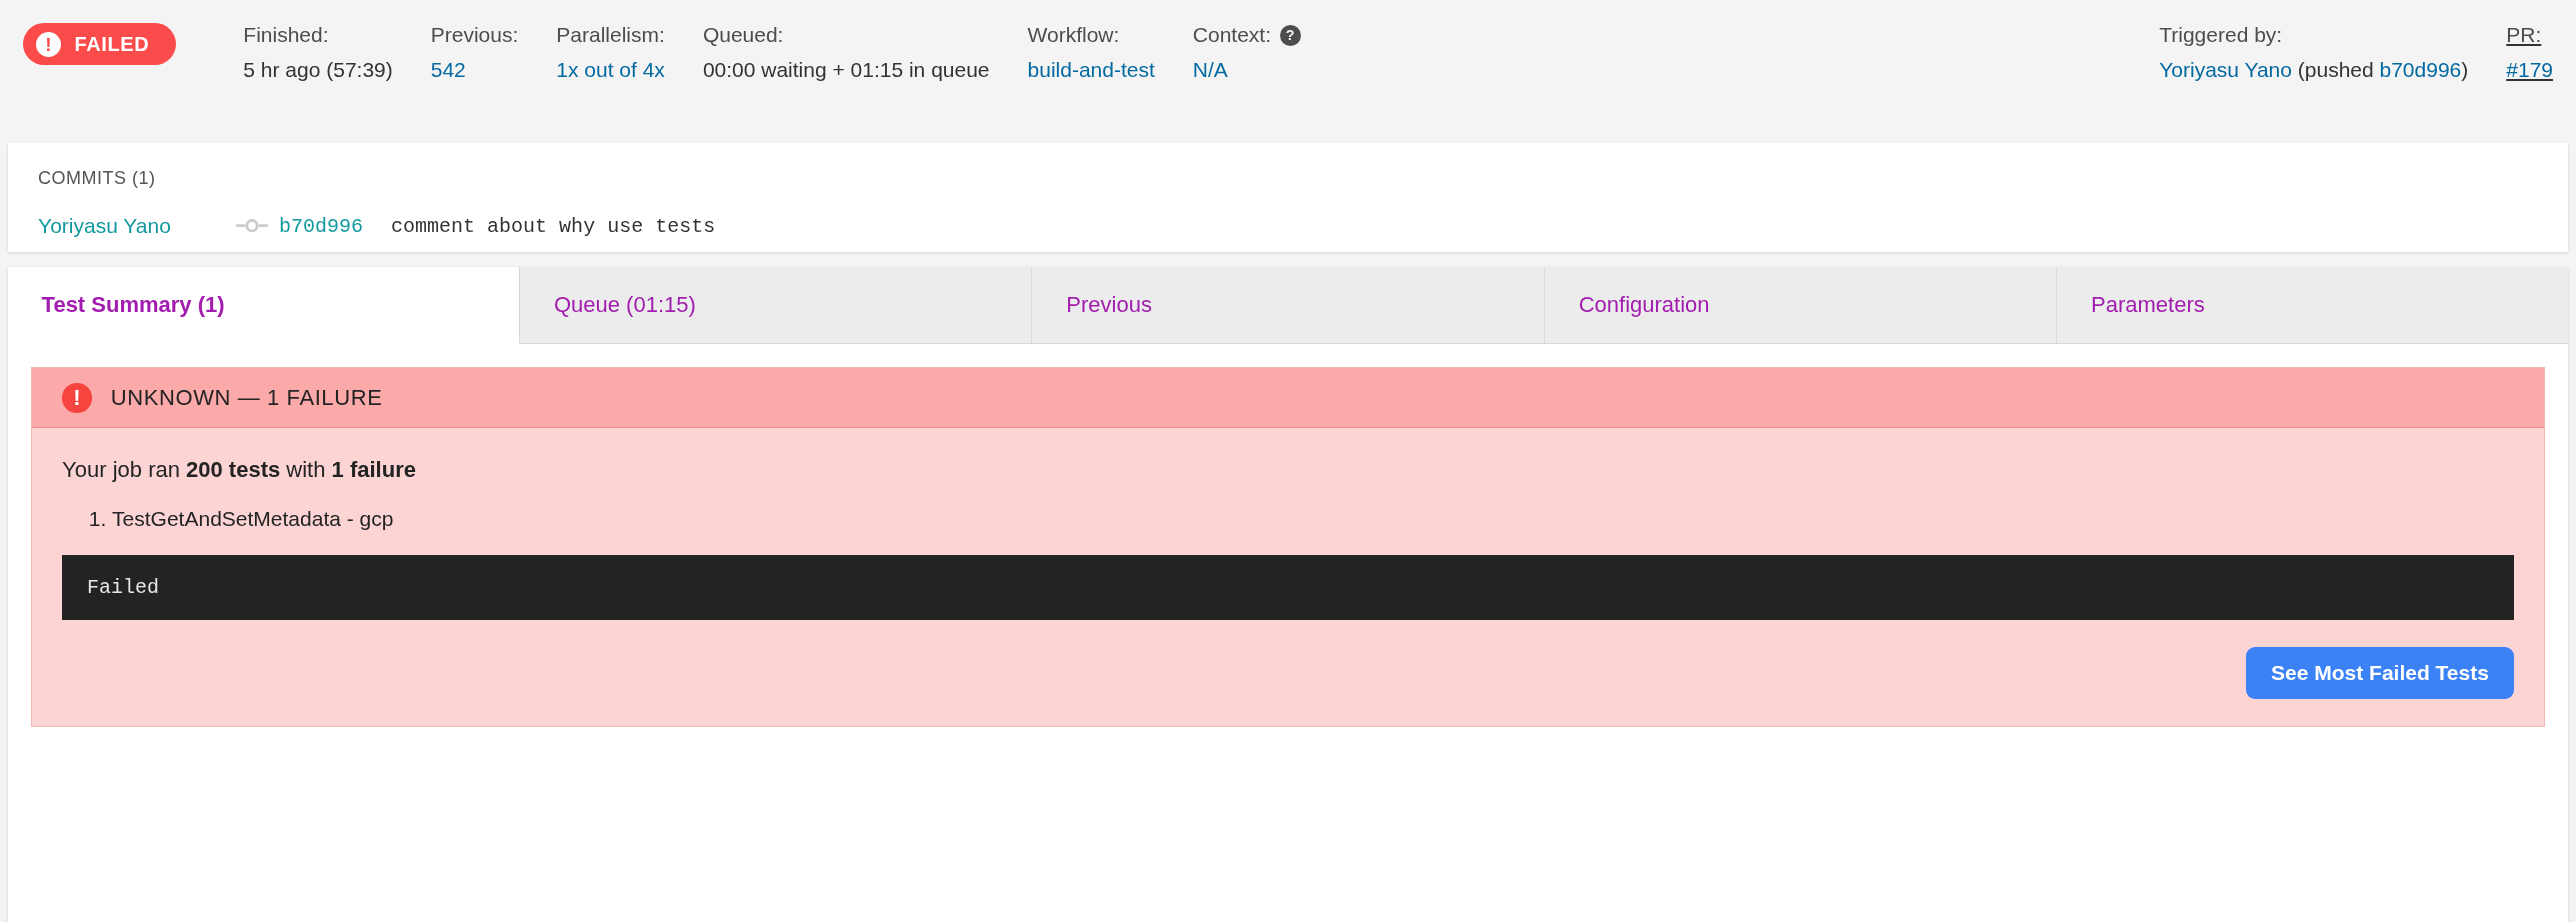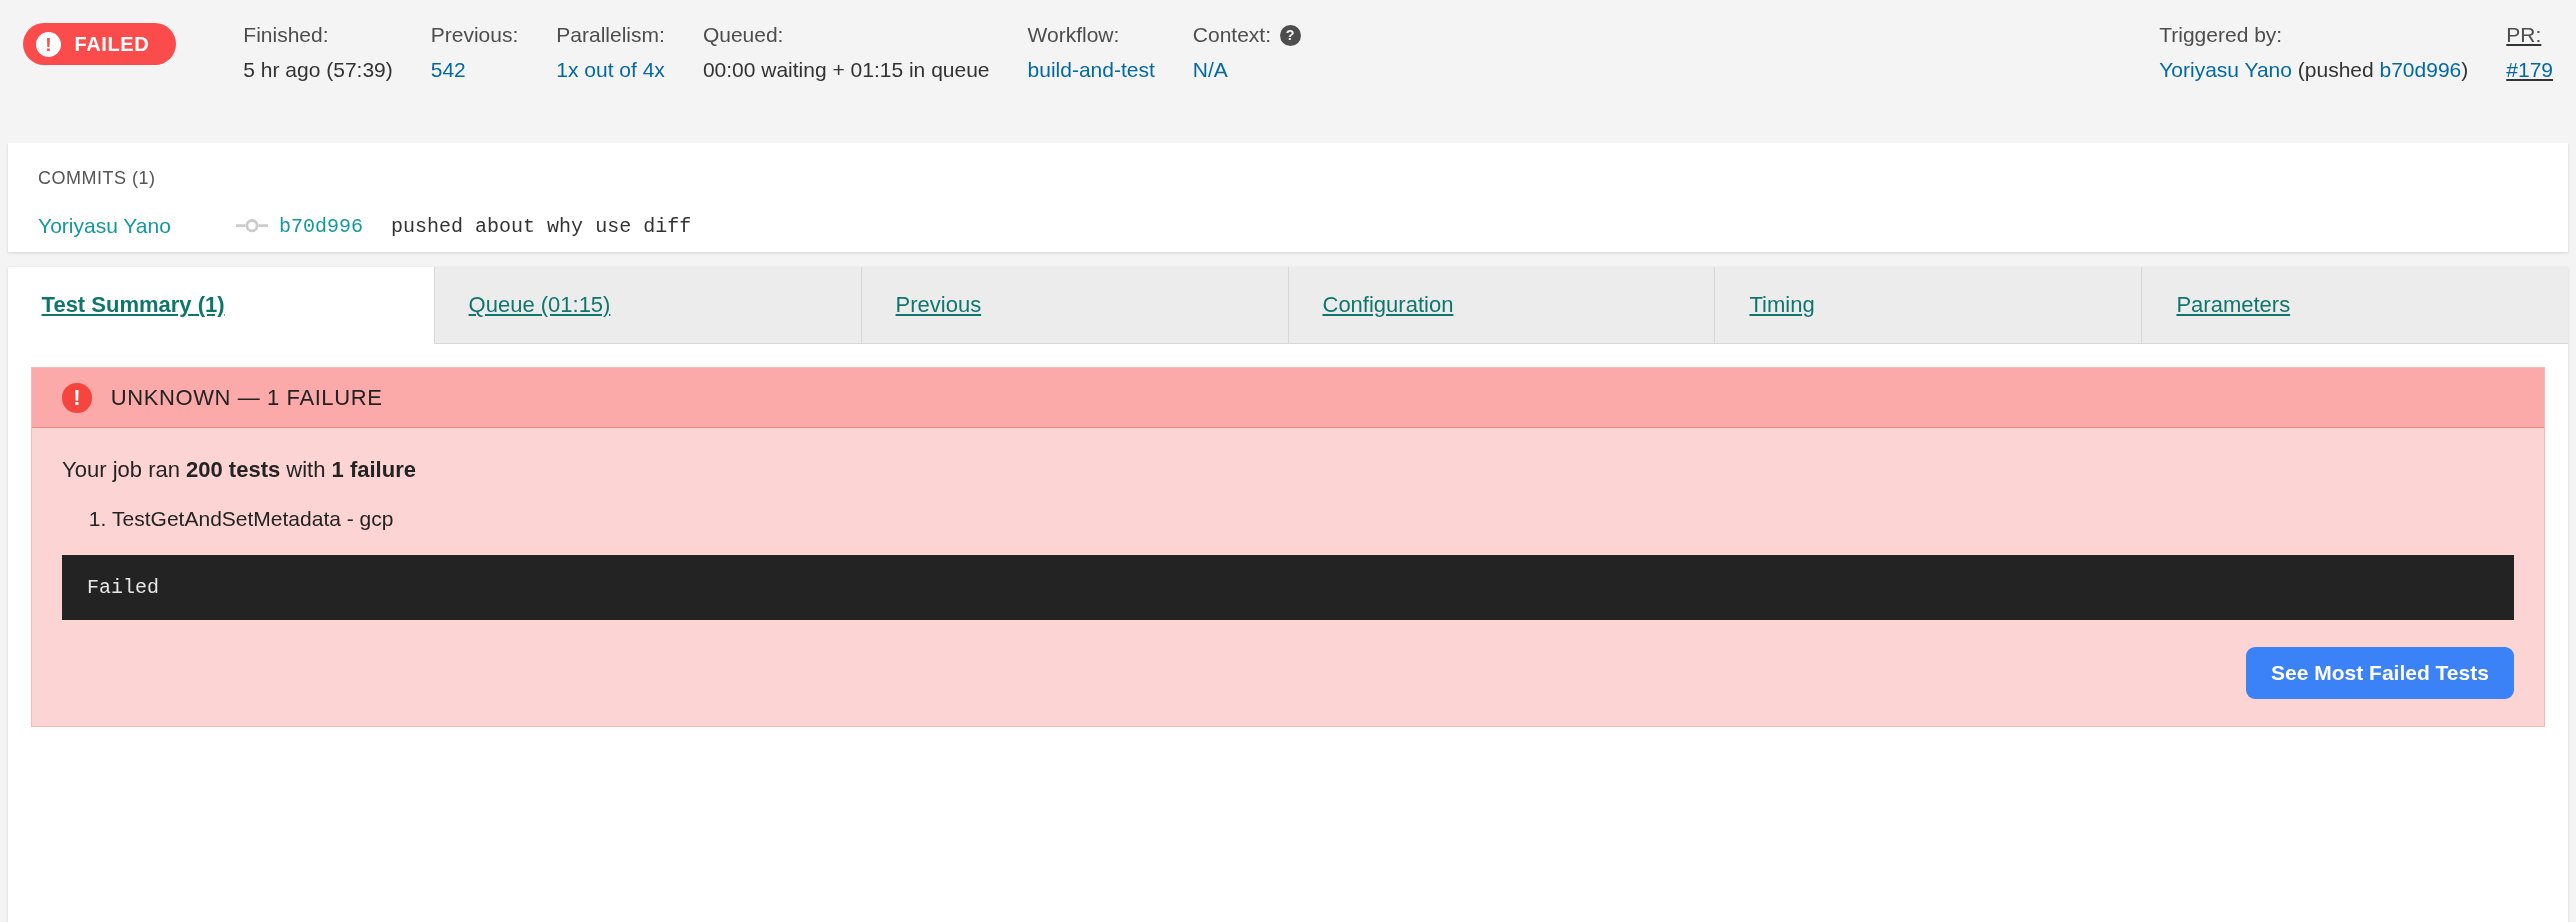--- a/index.html
+++ b/index.html
@@ -166,24 +166,23 @@
     border-bottom: 1px solid #d8d8d8;
   }
   .tab {
     flex: 1 1 0;
     background: #ececec;
     border-right: 1px solid #d8d8d8;
     display: flex;
     align-items: center;
     padding-left: 34px;
     font-size: 22px;
-    color: #0f766e;
+    color: #a21caf;
     box-sizing: border-box;
     cursor: pointer;
-    text-decoration: underline;
   }
   .tab:last-child { border-right: none; }
   .tab.active {
     background: #ffffff;
     font-weight: bold;
     border-bottom: 1px solid #ffffff;
     margin-bottom: -1px;
   }
 
   
@@ -327,32 +326,31 @@
   <div class="commit-row">
     <div class="commit-author">Yoriyasu Yano</div>
     <div class="commit-node-icon">
       <svg width="32" height="15.3" viewBox="0 0 34 16" aria-hidden="true">
         <line x1="0" y1="8" x2="10" y2="8" stroke="#cccccc" stroke-width="3"></line>
         <line x1="24" y1="8" x2="34" y2="8" stroke="#cccccc" stroke-width="3"></line>
         <circle cx="17" cy="8" r="5.5" fill="none" stroke="#cccccc" stroke-width="3"></circle>
       </svg>
     </div>
     <div class="commit-sha">b70d996</div>
-    <div class="commit-subject">pushed about why use diff</div>
+    <div class="commit-subject">comment about why use tests</div>
   </div>
 </div>
 
 <div class="card body-card">
 
   <div class="tabbar">
     <div class="tab active">Test Summary (1)</div>
     <div class="tab">Queue (01:15)</div>
     <div class="tab">Previous</div>
     <div class="tab">Configuration</div>
-    <div class="tab">Timing</div>
     <div class="tab">Parameters</div>
   </div>
 
   <div class="alert">
     <div class="alert-head">
       <span class="alert-head-icon">!</span>
       <span class="alert-head-text">UNKNOWN — 1 FAILURE</span>
     </div>
     <div class="alert-body">
       <div class="alert-summary"><span>Your job ran </span><b>200 tests</b><span> with </span><b>1 failure</b></div>

